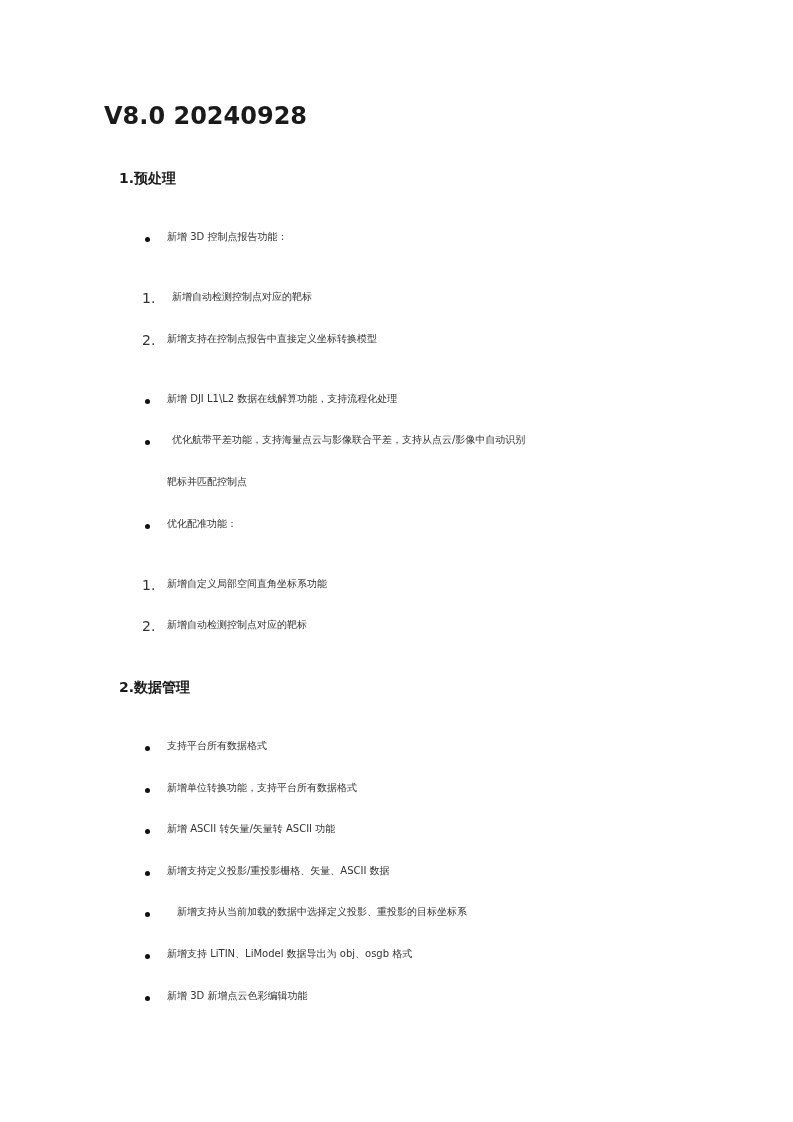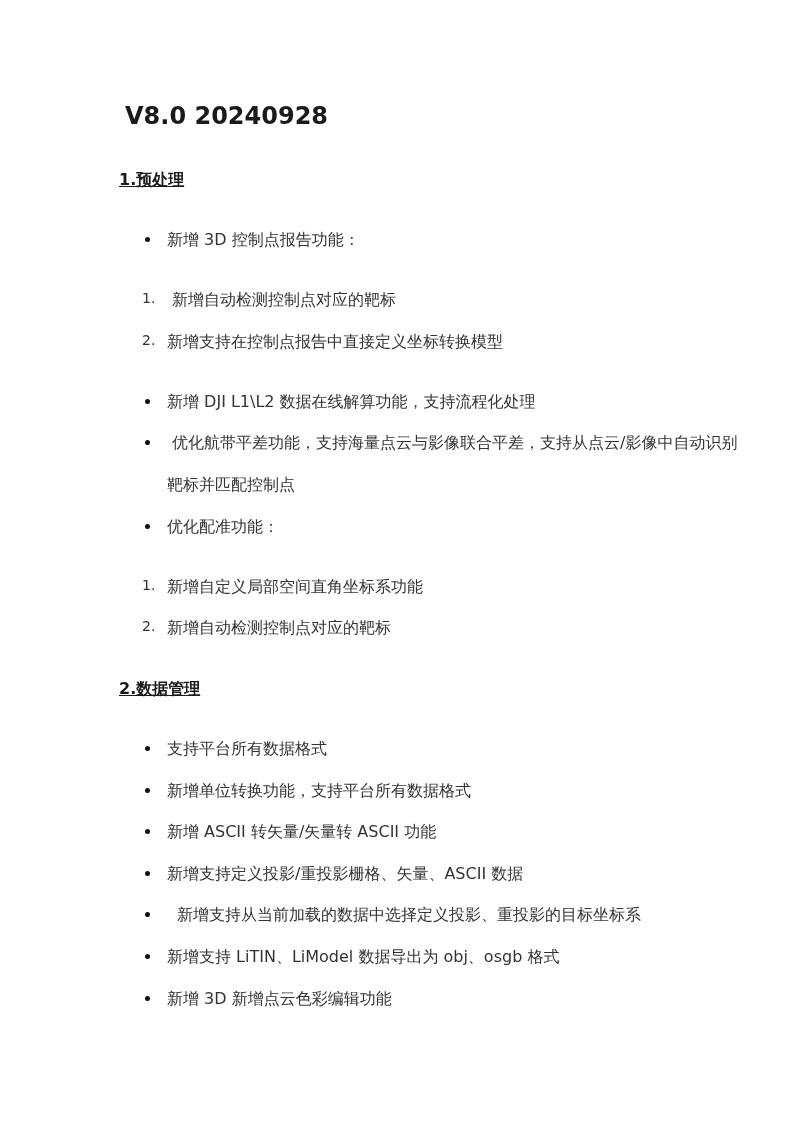--- a/index.html
+++ b/index.html
@@ -1,21 +1,21 @@
 <!DOCTYPE html>
 <html><head>
   <meta charset="utf-8">
   <style>
     html, body { margin: 0; padding: 0; background: #ffffff; }
     body { width: 793px; height: 1122px; position: relative; overflow: hidden;
       font-family: "DejaVu Sans", "Liberation Sans", sans-serif; color: #222; }
     .abs { position: absolute; white-space: nowrap; }
-    .title { left: 125px; top: 102px; font-size: 24px; font-weight: bold; color: #1a1a1a; letter-spacing: 0px; text-align: center; }
-    .h2 { left: 119px; font-size: 16px; font-weight: bold; color: #1a1a1a; text-decoration: underline; }
-    .item { font-size: 16px; color: #333; }
+    .title { left: 104px; top: 102px; font-size: 24px; font-weight: bold; color: #1a1a1a; letter-spacing: 0px; text-align: center; }
+    .h2 { left: 119px; font-size: 14px; font-weight: bold; color: #1a1a1a; }
+    .item { font-size: 10px; color: #333; }
     .bullet { width: 5px; height: 5px; border-radius: 50%; background: #111; }
     .num { font-size: 14px; color: #333; }
   </style>
 </head>
 <body>
 
 <div class="abs title">V8.0 20240928</div>
 
 <div class="abs h2" style="top:170px">1.预处理</div>
 

